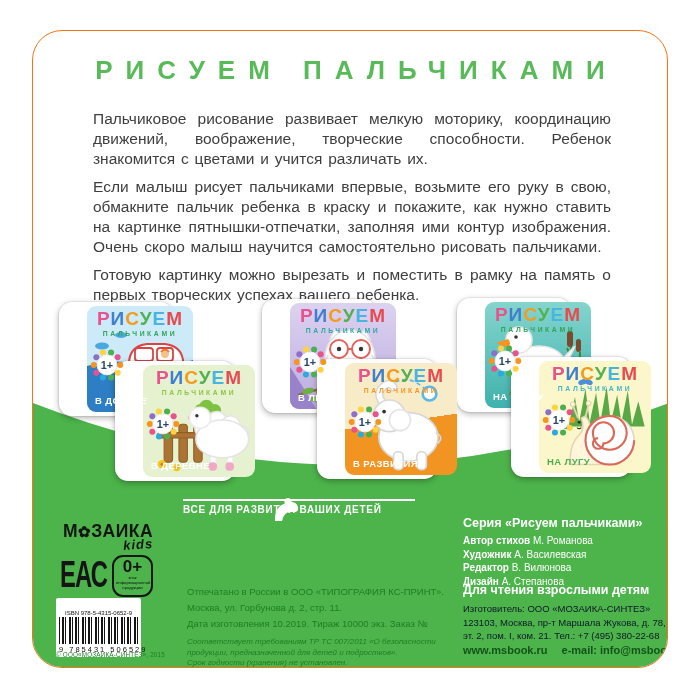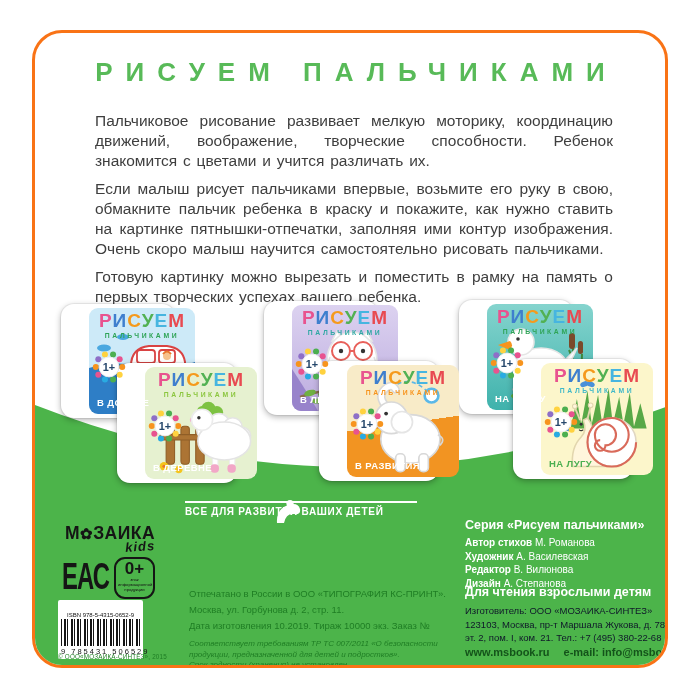--- a/index.html
+++ b/index.html
@@ -1,19 +1,19 @@
 <!DOCTYPE html>
 <html><head>
 <meta charset="utf-8">
 <style>
   html,body{margin:0;padding:0;background:#fff;}
   *{box-sizing:border-box;font-family:"Liberation Sans",sans-serif;}
   #canvas{position:relative;width:700px;height:700px;background:#fff;overflow:hidden;}
   .card{position:absolute;left:32px;top:30px;width:636px;height:638px;background:#fff;
-        border:3px solid #f97316;border-radius:30px;overflow:hidden;}
+        border:1px solid #f97316;border-radius:30px;overflow:hidden;}
   
   .main-title{position:absolute;top:24px;left:0;width:100%;text-align:center;
       font-size:26px;font-weight:bold;color:#58BA58;letter-spacing:13px;padding-left:13px;}
   .intro{position:absolute;left:60px;top:78px;width:518px;color:#3E3E3E;}
   .intro p{margin:0 0 8px 0;font-size:15.5px;line-height:20px;text-align:justify;word-spacing:1.5px;}
   
   .cover{position:absolute;background:#fff;border-radius:13px;padding:4px;
       box-shadow:0 2px 6px rgba(0,0,0,.30),0 0 0 1px rgba(0,0,0,.05);}
   .cover .inner{position:relative;width:100%;height:100%;border-radius:9px;overflow:hidden;margin-left:24px;}
   .cover svg.illu{position:absolute;left:0;top:0;width:100%;height:100%;}

